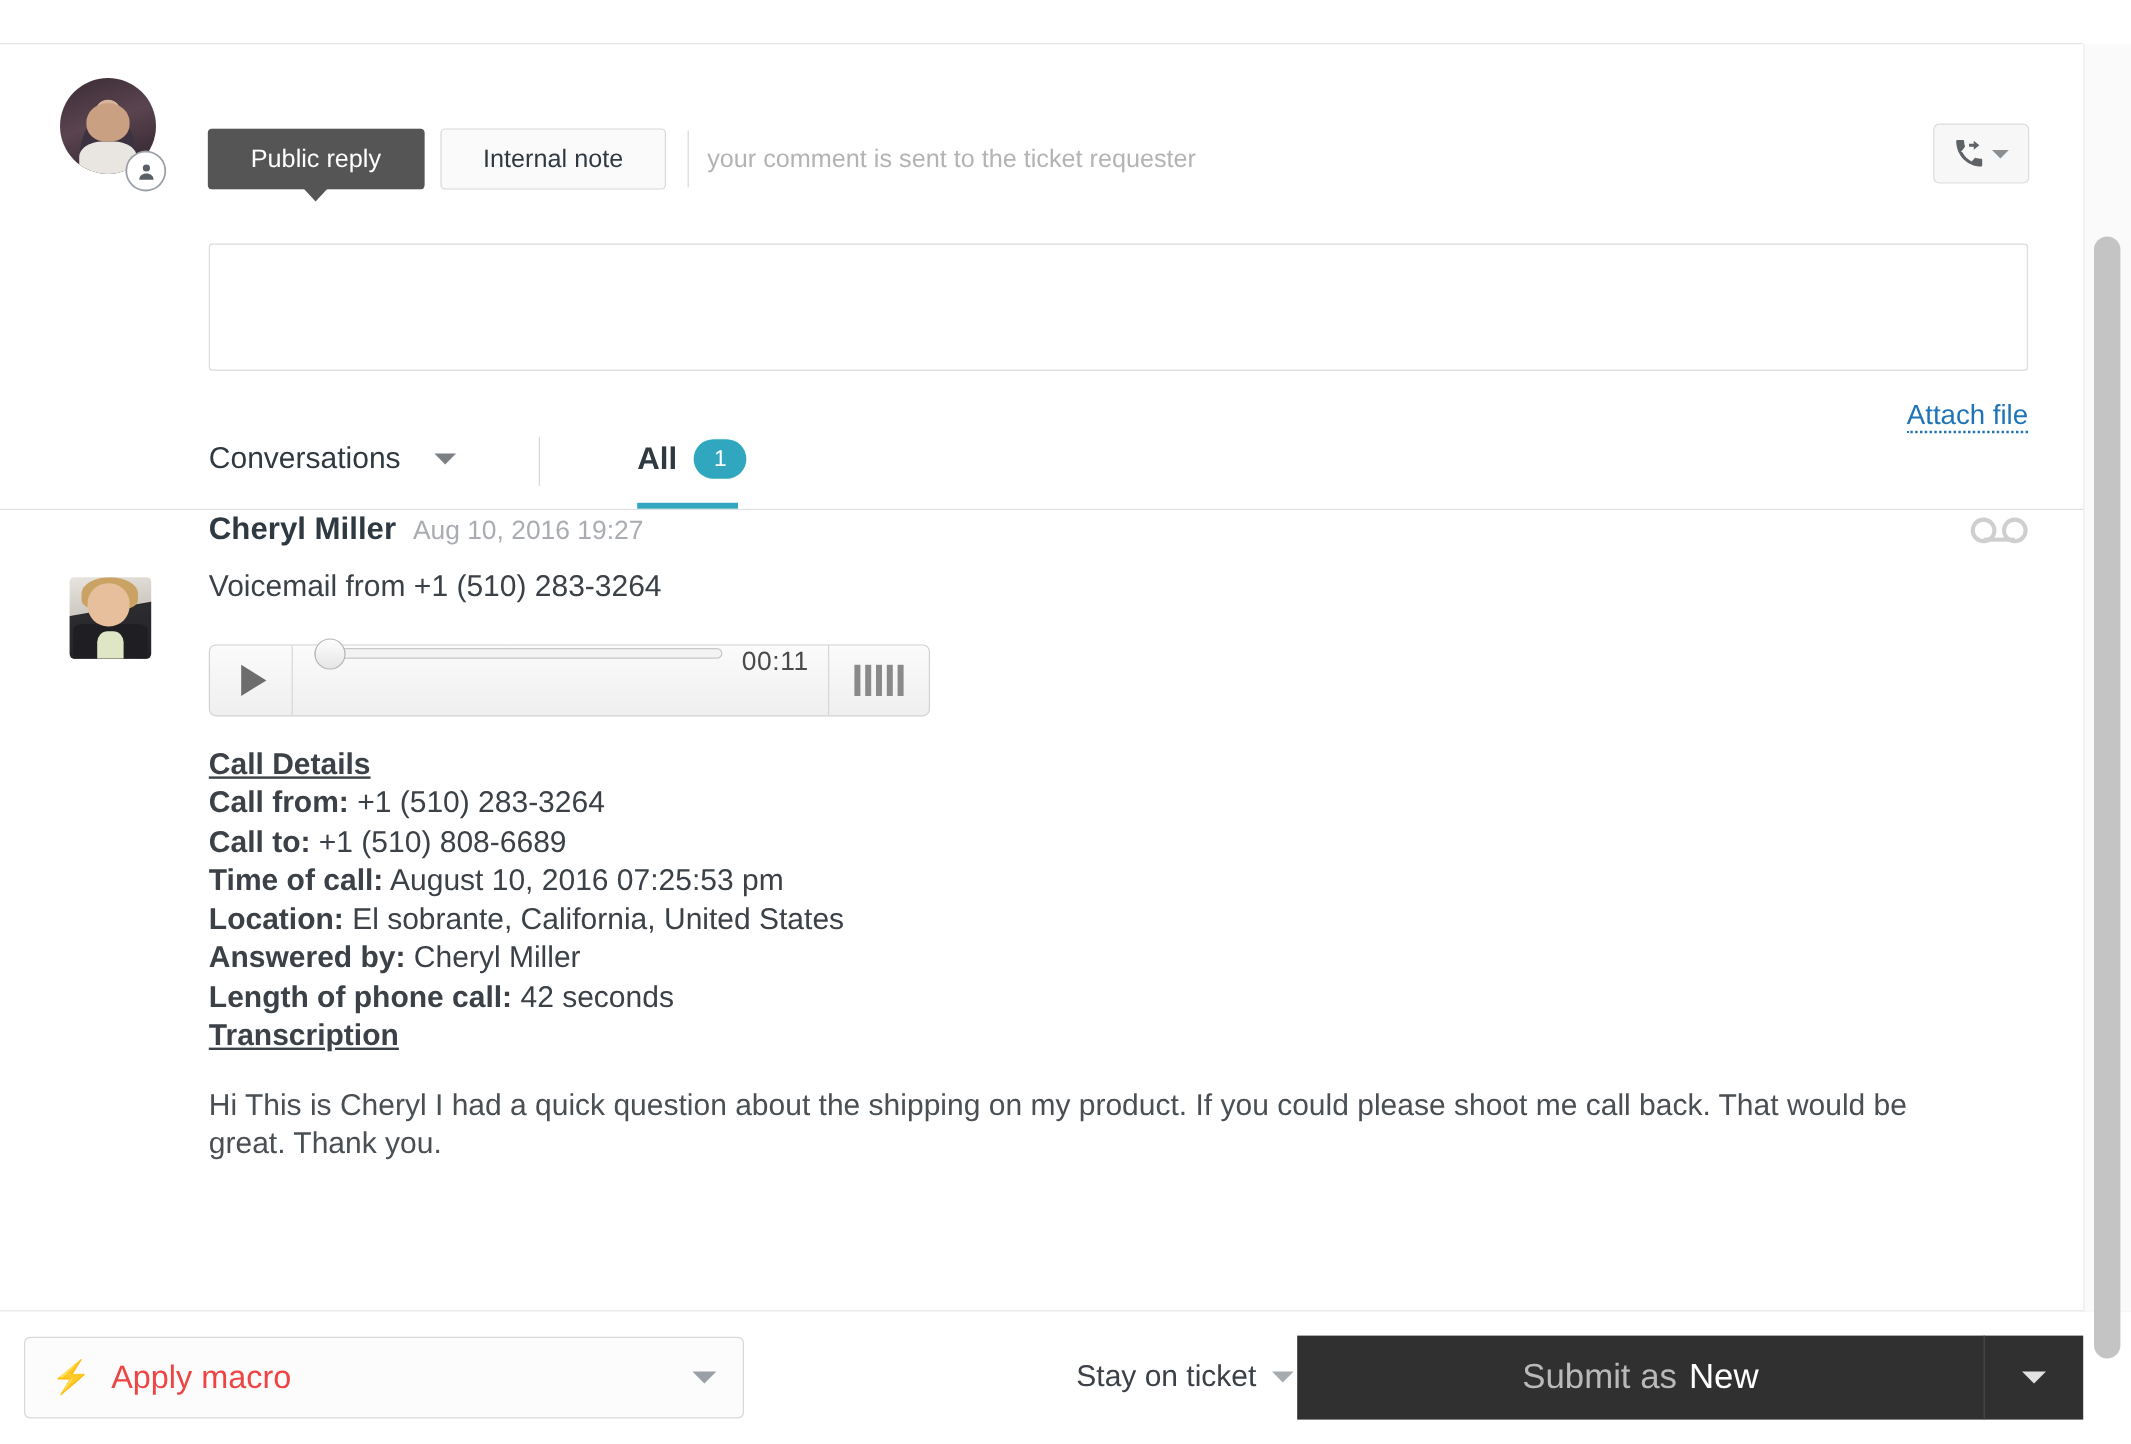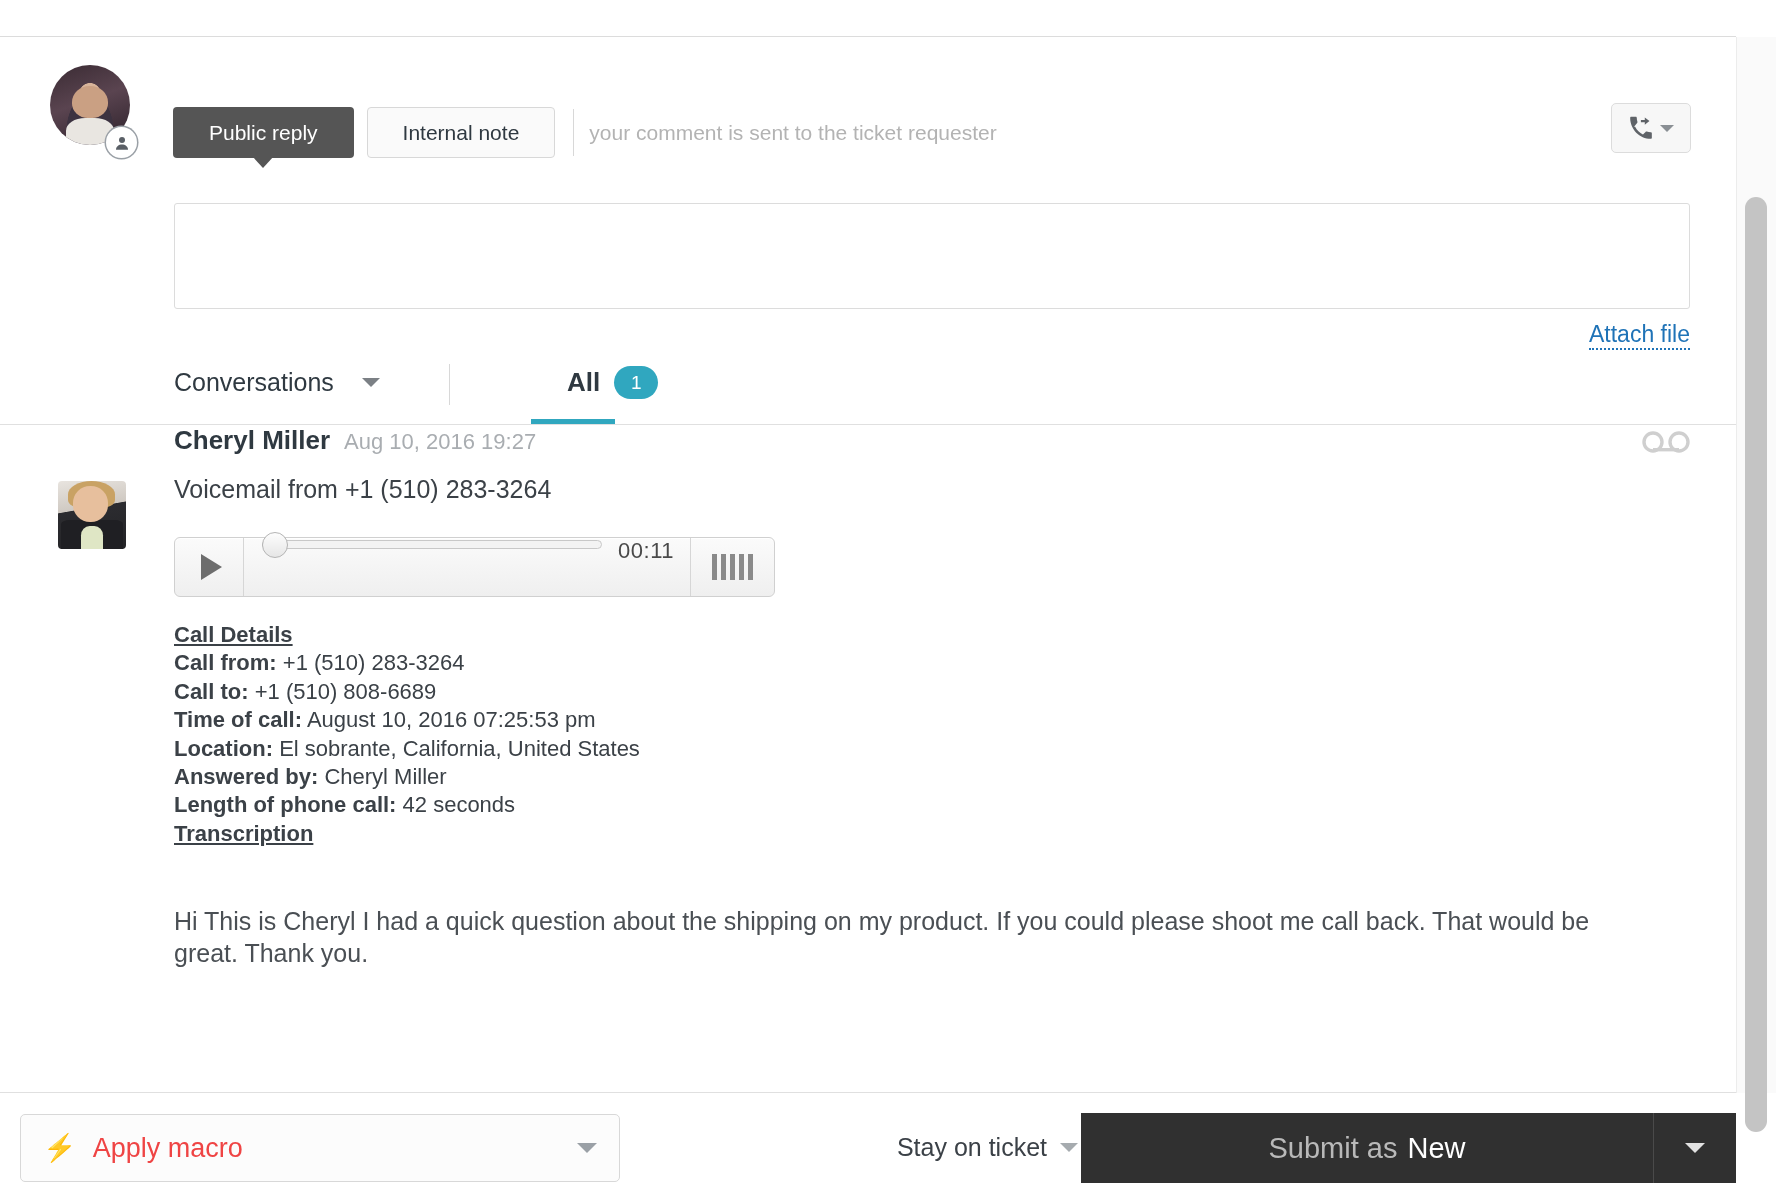--- a/index.html
+++ b/index.html
@@ -73,36 +73,36 @@
     border-top:7px solid #8a8f94;
   }
 
   .reply-box{
     position:absolute; left:174px; top:166px; width:1516px; height:106px;
     border:1px solid #dcdcdc; border-radius:3px; background:#fff;
     font-size:20px; color:#2f3941; padding:12px 14px; resize:none; outline:none;
     font-family:"Liberation Sans", sans-serif;
   }
   .attach{
-    position:absolute; right:46px; top:286px; font-size:23px; color:#1f73b7;
+    position:absolute; right:46px; top:297px; font-size:23px; color:#1f73b7;
     border-bottom:2px dotted #1f73b7; padding-bottom:2px; cursor:pointer; line-height:1;
   }
 
   
   .tabs{ position:absolute; left:0; top:360px; width:1736px; height:62px; }
   .tab-convo{
     position:absolute; left:174px; top:8px; display:flex; align-items:center; gap:28px;
     font-size:25px; color:#2f3941; cursor:pointer;
   }
   .chev{ width:0;height:0; border-left:9px solid transparent;border-right:9px solid transparent;
     border-top:9px solid #7b8085; }
   .tab-div{ position:absolute; left:449px; top:4px; width:1px; height:41px; background:#d8d8d8; }
   .tab-all{
     position:absolute; left:531px; top:6px; display:flex; align-items:center; gap:14px;
-    cursor:pointer; padding-bottom:22px;margin-left:36px;
+    cursor:pointer; padding-bottom:22px;
   }
   .tab-all-label{ font-size:26px; font-weight:bold; color:#2f3941; }
   .badge{
     min-width:44px; height:33px; border-radius:17px; background:#30a7bf; color:#fff;
     font-size:19px; display:flex; align-items:center; justify-content:center; padding:0 12px;
   }
   .tab-underline{ position:absolute; left:531px; top:419px; width:84px; height:5px; background:#30a7bf; }
   .tabs-rule{ position:absolute; left:0; top:424px; width:1736px; height:1px; background:#e0e0e0; }
 
   
@@ -153,21 +153,21 @@
   .p-rail{ position:absolute; left:0; top:2px; width:100%; height:9px;
     background:#f3f3f3; border:1px solid #c8c8c8; border-radius:6px; }
   .p-thumb{ position:absolute; left:0; top:-6px; width:26px; height:26px; border-radius:50%;
     background:linear-gradient(#fdfdfd,#e6e6e6); border:1px solid #b4b4b4; cursor:pointer; }
   .p-time{ font-size:22px; color:#4a4a4a; letter-spacing:.5px; }
   .p-vol{ width:84px; display:flex; align-items:center; justify-content:center;
     border-left:1px solid #d6d6d6; cursor:pointer; gap:4px; }
   .p-vol i{ display:block; width:5px; height:26px; background:#8a8a8a; }
 
   
-  .details{ position:absolute; left:174px; top:196px; font-size:22px; color:#3b4147; line-height:1.29; }
+  .details{ position:absolute; left:174px; top:196px; font-size:25px; color:#3b4147; line-height:1.29; }
   .d-title{ font-weight:bold; text-decoration:underline; color:#3b4147; }
   .details b{ font-weight:bold; color:#3b4147; }
   .d-row{ white-space:nowrap; }
   .transcript{ position:absolute; left:174px; top:480px; width:1470px;
     font-size:25px; color:#4a4f54; line-height:1.29; }
 
   
   .bottom-rule{ position:absolute; left:0; top:1092px; width:1776px; height:1px; background:#e0e0e0; }
   .bottom{ position:absolute; left:0; top:1093px; width:1776px; height:110px; background:#fff; }
   .macro{

